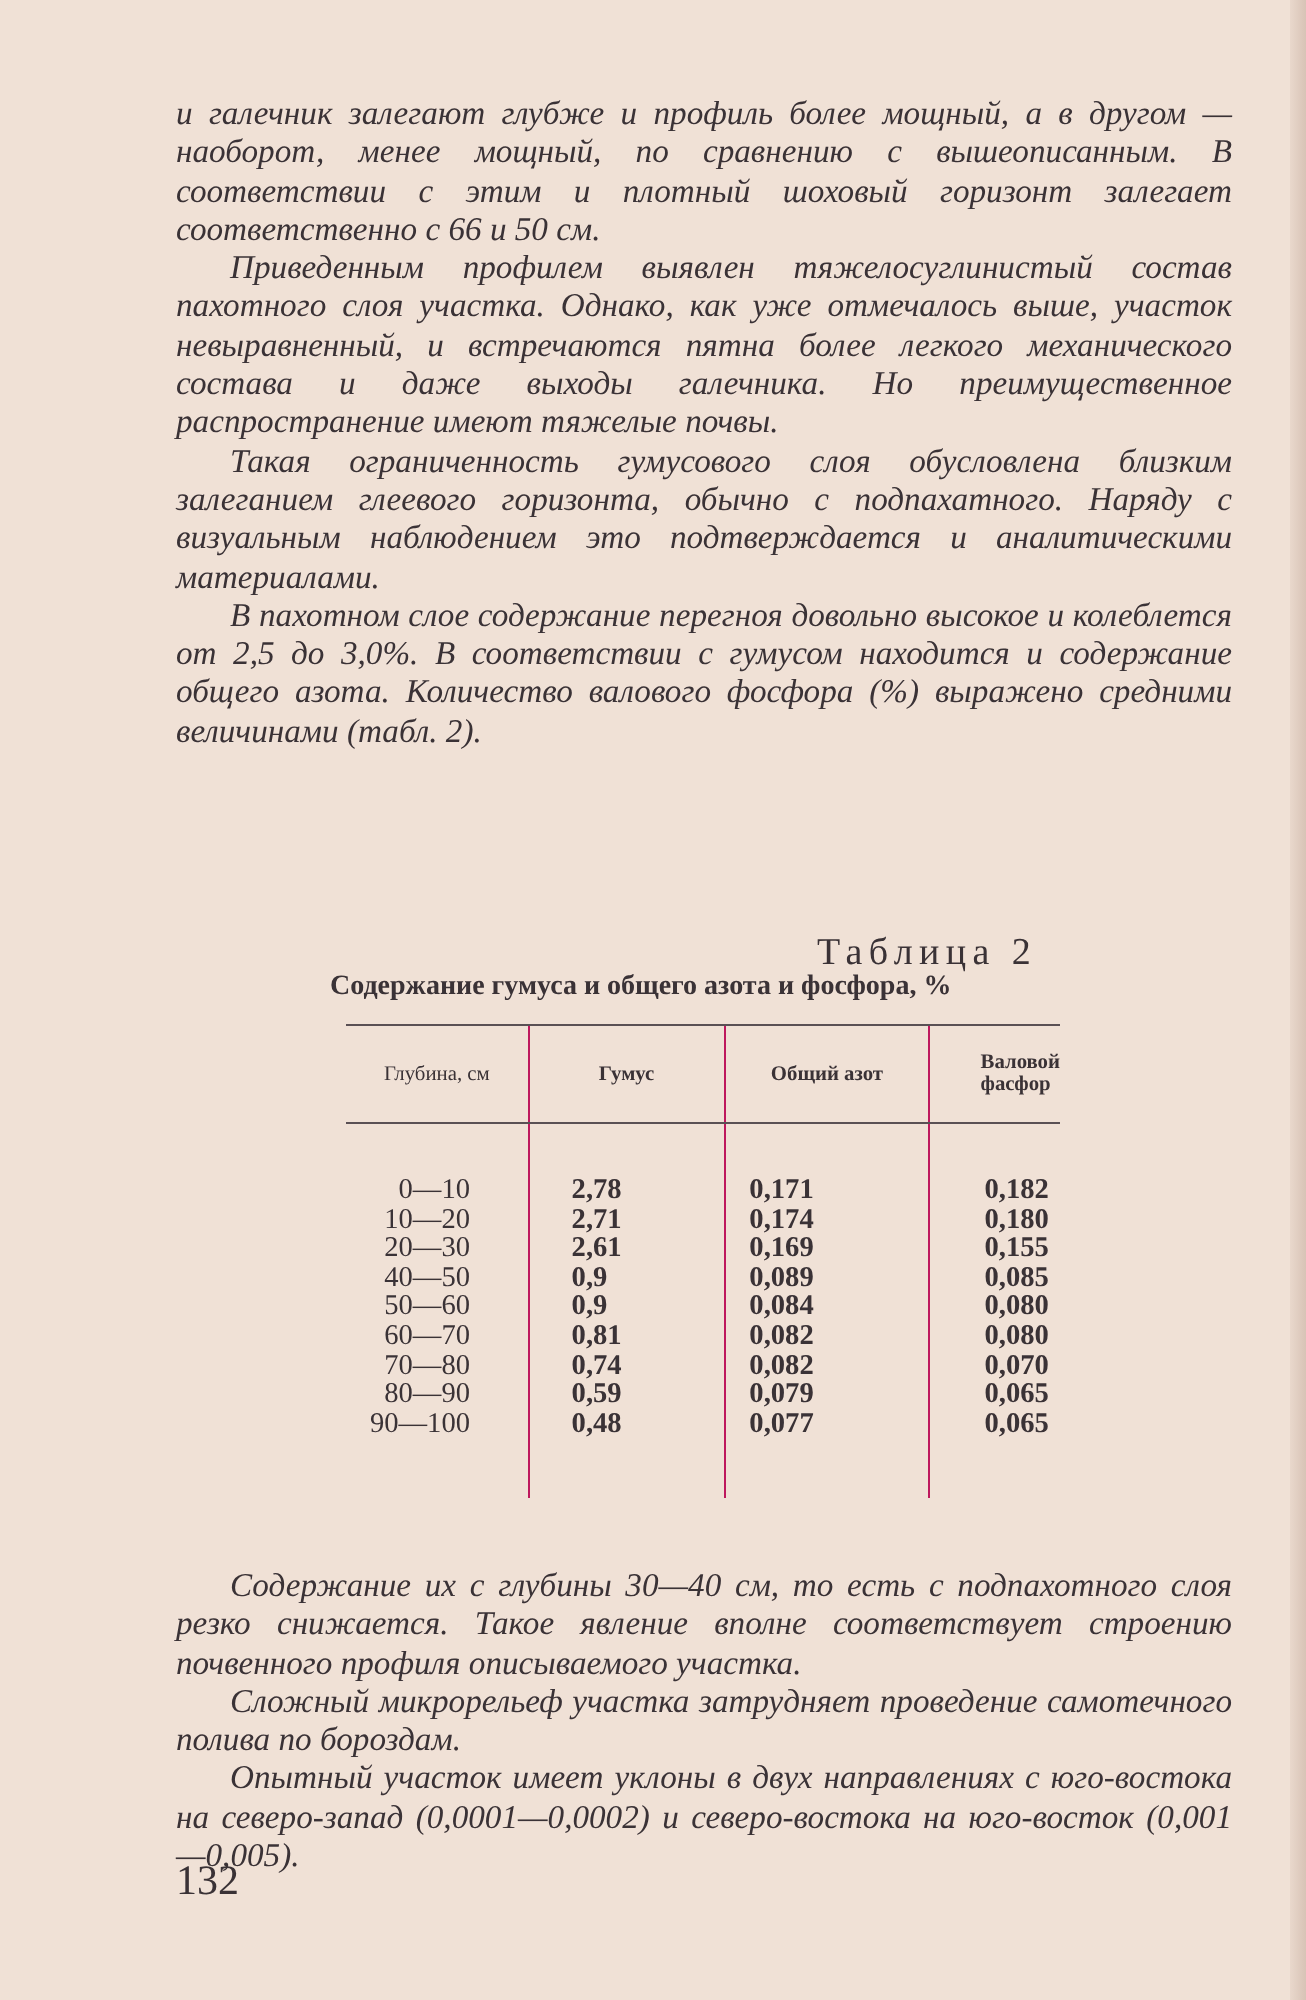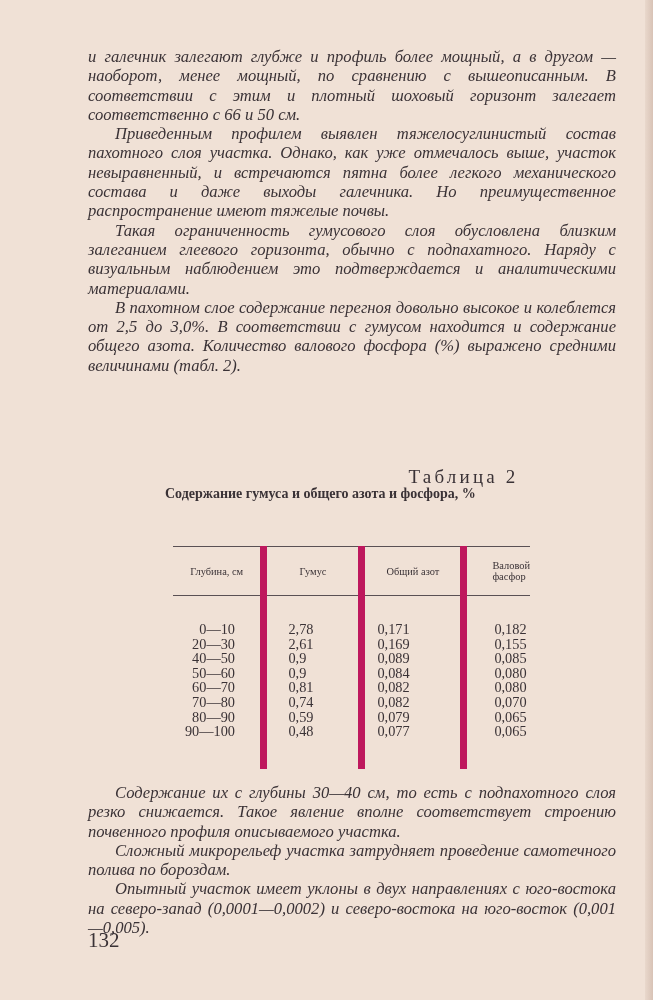--- a/index.html
+++ b/index.html
@@ -27,31 +27,31 @@
     .table-label {
       position: absolute; left: 400px; top: 466px; width: 127px;
       text-align: center; font-size: 19px; letter-spacing: 3.2px;
     }
     .table-caption {
       position: absolute; left: 165px; top: 486px; width: 365px;
       font-size: 14px; font-weight: bold; text-align: left; white-space: nowrap;
     }
     .data-table {
       position: absolute; left: 173px; top: 512px; width: 357px;
-      border-collapse: collapse; font-size: 14.3px; margin-top: 34px;
+      border-collapse: collapse; font-size: 14.3px;
     }
     .data-table th {
       font-weight: normal; font-size: 10.4px; line-height: 11px;
       height: 48px; padding: 0; vertical-align: middle; text-align: center;
       border-top: 1px solid #5a5054; border-bottom: 1px solid #5a5054;
     }
     .data-table td {
       padding: 0; line-height: 14.6px; height: 14.6px; vertical-align: top;
     }
-    .data-table th + th, .data-table td + td { border-left: 7px solid #be185d; }
+    .data-table th + th, .data-table td + td { border-left: 1px solid #be185d; font-weight: bold; }
     .data-table tr.spacer td { height: 26px; }
     .data-table tr.endpad td { height: 30px; }
     .col-depth { width: 92px; text-align: left; }
     .col-depth span { display: inline-block; width: 62px; text-align: right; }
     .col-humus { width: 78px; text-align: left; padding-left: 21px !important; }
     .col-n { width: 92px; text-align: left; padding-left: 12px !important; }
     .col-p { text-align: left; padding-left: 27px !important; }
     th.col-humus, th.col-n, th.col-p { padding-left: 0 !important; text-align: center; }
     th.col-p { text-align: left; padding-left: 25px !important; }
     .page-number {
@@ -90,20 +90,26 @@
         <td></td>
         <td></td>
         <td></td>
         <td></td>
       </tr>
   <tr>
         <td class="col-depth"><span>0—10</span></td>
         <td class="col-humus">2,78</td>
         <td class="col-n">0,171</td>
         <td class="col-p">0,182</td>
+      </tr>
+      <tr>
+        <td class="col-depth"><span>10—20</span></td>
+        <td class="col-humus">2,71</td>
+        <td class="col-n">0,174</td>
+        <td class="col-p">0,180</td>
       </tr>
       <tr>
         <td class="col-depth"><span>20—30</span></td>
         <td class="col-humus">2,61</td>
         <td class="col-n">0,169</td>
         <td class="col-p">0,155</td>
       </tr>
       <tr>
         <td class="col-depth"><span>40—50</span></td>
         <td class="col-humus">0,9</td>

